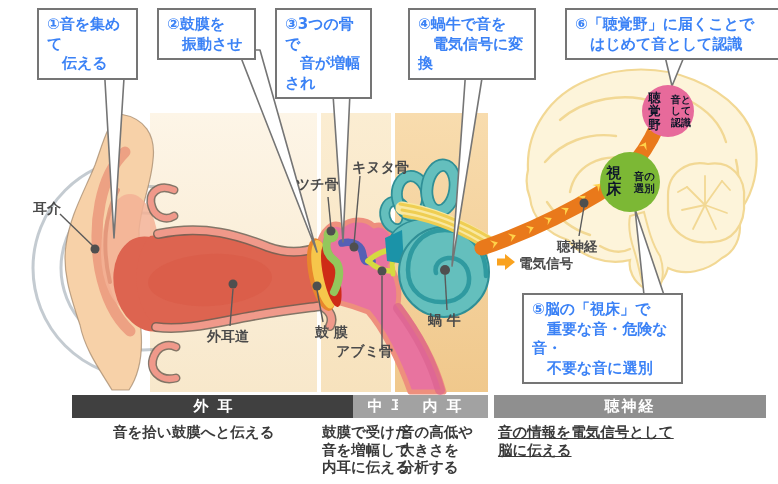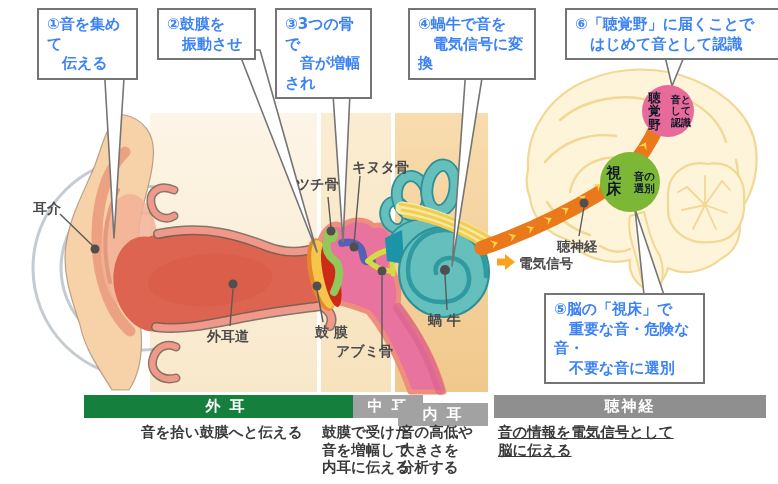--- a/index.html
+++ b/index.html
@@ -222,21 +222,21 @@
   </svg>
 
   <div class="callout" style="left:37px;top:8px;width:101px;">①音を集めて
 　伝える</div>
   <div class="callout" style="left:157px;top:8px;width:99px;">②鼓膜を
 　振動させ</div>
   <div class="callout" style="left:275px;top:8px;width:97px;">③3つの骨で
 　音が増幅され</div>
   <div class="callout" style="left:408px;top:8px;width:128px;">④蝸牛で音を
 　電気信号に変換</div>
-  <div class="callout" style="left:544px;top:293px;width:161px;">⑤脳の「視床」で
+  <div class="callout" style="left:522px;top:293px;width:161px;">⑤脳の「視床」で
 　重要な音・危険な音・
 　不要な音に選別</div>
   <div class="callout" style="left:565px;top:8px;width:235px;">⑥「聴覚野」に届くことで
 　はじめて音として認識</div>
 
   <div class="lbl" style="left:33px;top:200px;">耳介</div>
   <div class="lbl" style="left:207px;top:328px;">外耳道</div>
   <div class="lbl" style="left:296px;top:176px;">ツチ骨</div>
   <div class="lbl" style="left:352px;top:159px;">キヌタ骨</div>
   <div class="lbl" style="left:315px;top:324px;">鼓 膜</div>
@@ -248,26 +248,26 @@
   <div class="badge badge-cortex" style="left: 642px; top: 85px; background-color: rgb(231, 106, 155);">
     <span class="bname">聴覚野</span>
     <span class="bsub">音として
 認識</span>
   </div>
   <div class="badge badge-thalamus" style="left: 600px; top: 152px; background-color: rgb(124, 184, 53);">
     <span class="bname">視 床</span>
     <span class="bsub">音の選別</span>
   </div>
 
-  <div class="secbar" style="left: 84px; width: 284px; background-color: #15803d;">外 耳</div>
+  <div class="secbar" style="left: 72px; width: 284px; background-color: #404040;">外 耳</div>
   <div class="secbar" style="left: 324px; width: 70px; background-color: rgb(162, 162, 162); margin-left: 29px;">中 耳</div>
-  <div class="secbar" style="left: 398px; width: 90px; background-color: rgb(162, 162, 162); margin-top: 8px;">内 耳</div>
+  <div class="secbar" style="left: 398px; width: 90px; background-color: rgb(162, 162, 162);">内 耳</div>
   <div class="secbar" style="left: 494px; width: 272px; background-color: rgb(143, 143, 143);">聴神経</div>
 
-  <div class="secdesc" style="left:113px;margin-left:28px;">音を拾い鼓膜へと伝える</div>
+  <div class="secdesc" style="left:113px;">音を拾い鼓膜へと伝える</div>
   <div class="secdesc" style="left:322px;">鼓膜で受けた
 音を増幅して
 内耳に伝える</div>
   <div class="secdesc" style="left:400px;">音の高低や
 大きさを
 分析する</div>
   <div class="secdesc" style="left:498px;text-decoration:underline;">音の情報を電気信号として
 脳に伝える</div>
 
 </div>

